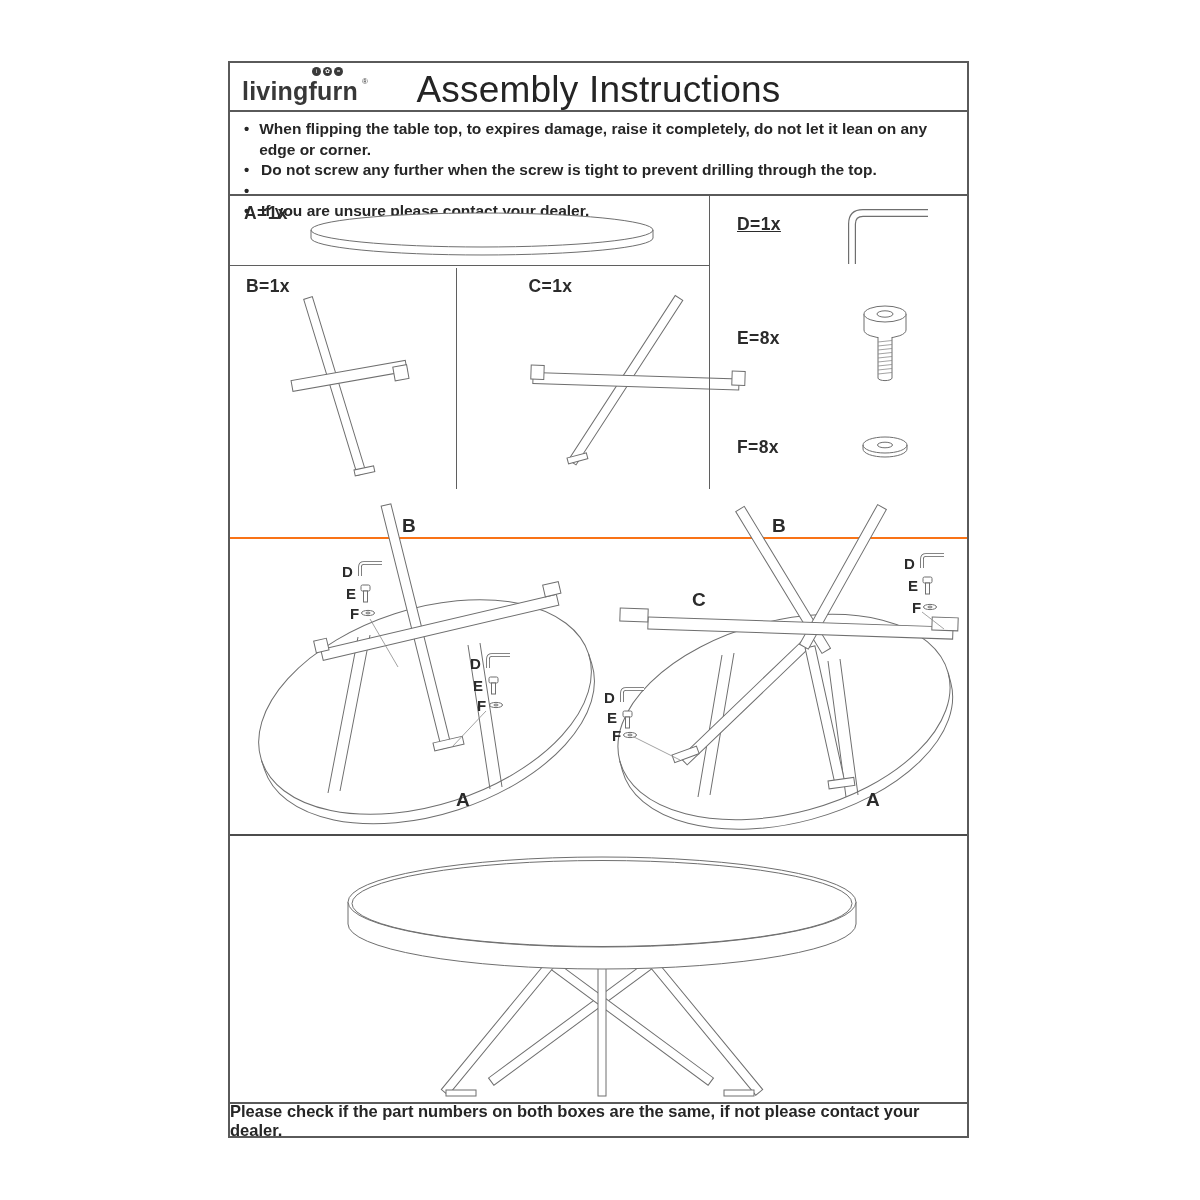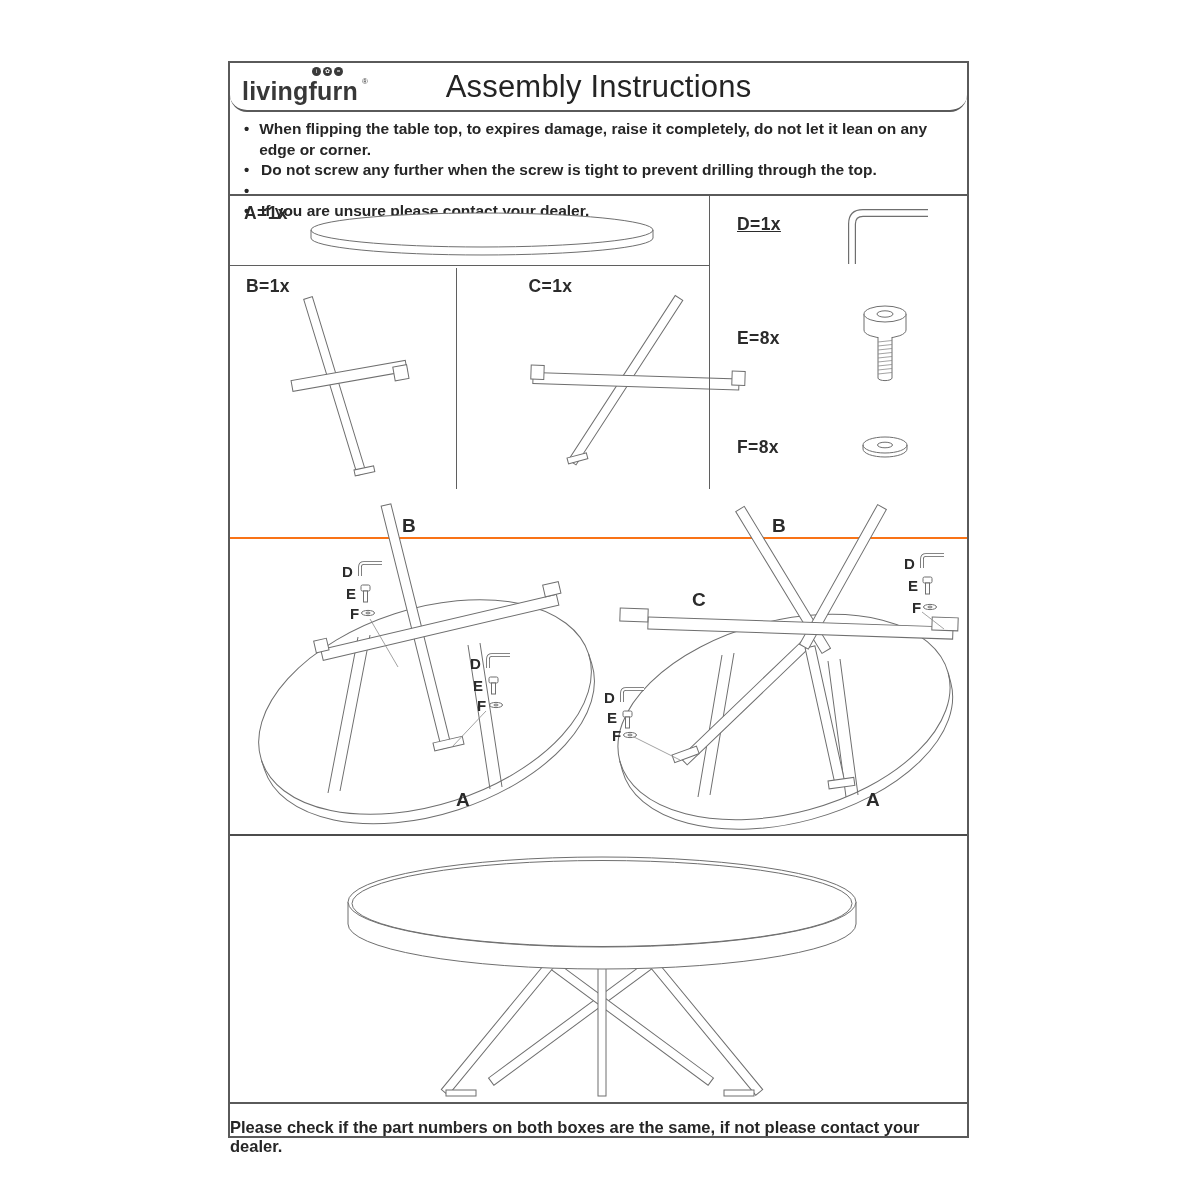--- a/index.html
+++ b/index.html
@@ -3,29 +3,29 @@
 <meta charset="utf-8">
 <style>
   * { margin:0; padding:0; box-sizing:border-box; }
   html,body { width:1200px; height:1200px; background:#ffffff;
     font-family:"Liberation Sans","DejaVu Sans",sans-serif; color:#2e2e2e; }
   .canvas { position:relative; width:1200px; height:1200px; background:#fff; overflow:hidden; }
   .page { position:absolute; left:228px; top:61px; width:741px; height:1077px;
     border:2px solid #5a5a5a; background:#fff; }
 
   
-  .header { position:absolute; left:0; top:0; width:100%; height:49px; border-bottom:2px solid #5a5a5a;border-radius:17px; }
+  .header { position:absolute; left:0; top:0; width:100%; height:49px; border-bottom:2px solid #5a5a5a; }
   .brand { position:absolute; left:12px; top:4px; width:150px; height:44px; }
   .brand-name { position:absolute; left:0; top:10px; font-size:25px; font-weight:bold; color:#383838; letter-spacing:0.2px; }
   .brand-reg { position:absolute; left:120px; top:10px; font-size:8px; color:#383838; }
   .brand-dots { position:absolute; left:70px; top:0; display:flex; gap:2px; }
   .brand-dot { width:9px; height:9px; border-radius:50%; background:#3a3a3a; color:#fff;
     font-size:6px; line-height:9px; text-align:center; overflow:hidden; }
   .title { position:absolute; left:0; right:0; top:6px; text-align:center;
-    font-size:31px; font-weight:400; color:#242424; letter-spacing:0.2px; }
+    font-size:37px; font-weight:400; color:#242424; letter-spacing:0.2px; }
 
   
   .warnings { position:absolute; left:0; top:51px; width:100%; height:82px; border-bottom:2px solid #5a5a5a; padding:5px 8px 0 14px; }
   .warning-item { display:flex; font-size:15.5px; font-weight:600; color:#262626; line-height:20.5px; }
   .warning-item .bullet { width:17px; font-size:15px; }
 
   
   .parts { position:absolute; left:0; top:133px; width:100%; height:343px; border-bottom:2px solid #f97316; }
   .cell-a { position:absolute; left:0; top:0; width:479px; height:70px; border-bottom:1.5px solid #5f5f5f; }
   .cell-b { position:absolute; left:0; top:71.5px; width:227px; height:221px; border-right:1.5px solid #5f5f5f; }
@@ -42,21 +42,21 @@
   .step { position:absolute; top:6px; width:362px; height:333px; }
   .step1 { left:10px; } .step2 { left:372px; width:360px; }
   .dlabel { position:absolute; font-size:15px; font-weight:600; color:#2b2b2b; }
   .dlabel.big { font-size:19px; }
 
   
   .final { position:absolute; left:0; top:775px; width:100%; height:266px; border-bottom:2px solid #5a5a5a; }
 
   
   .footer { position:absolute; left:0; top:1043px; width:100%; height:30px;
-    display:flex; align-items:center; justify-content:center;margin-top:16px; }
+    display:flex; align-items:center; justify-content:center; }
   .footer span { font-size:16.5px; font-weight:600; color:#262626; }
 </style>
 </head>
 <body>
 
 <div class="canvas">
   <div class="page">
 
     <div class="header">
       <div class="brand">

